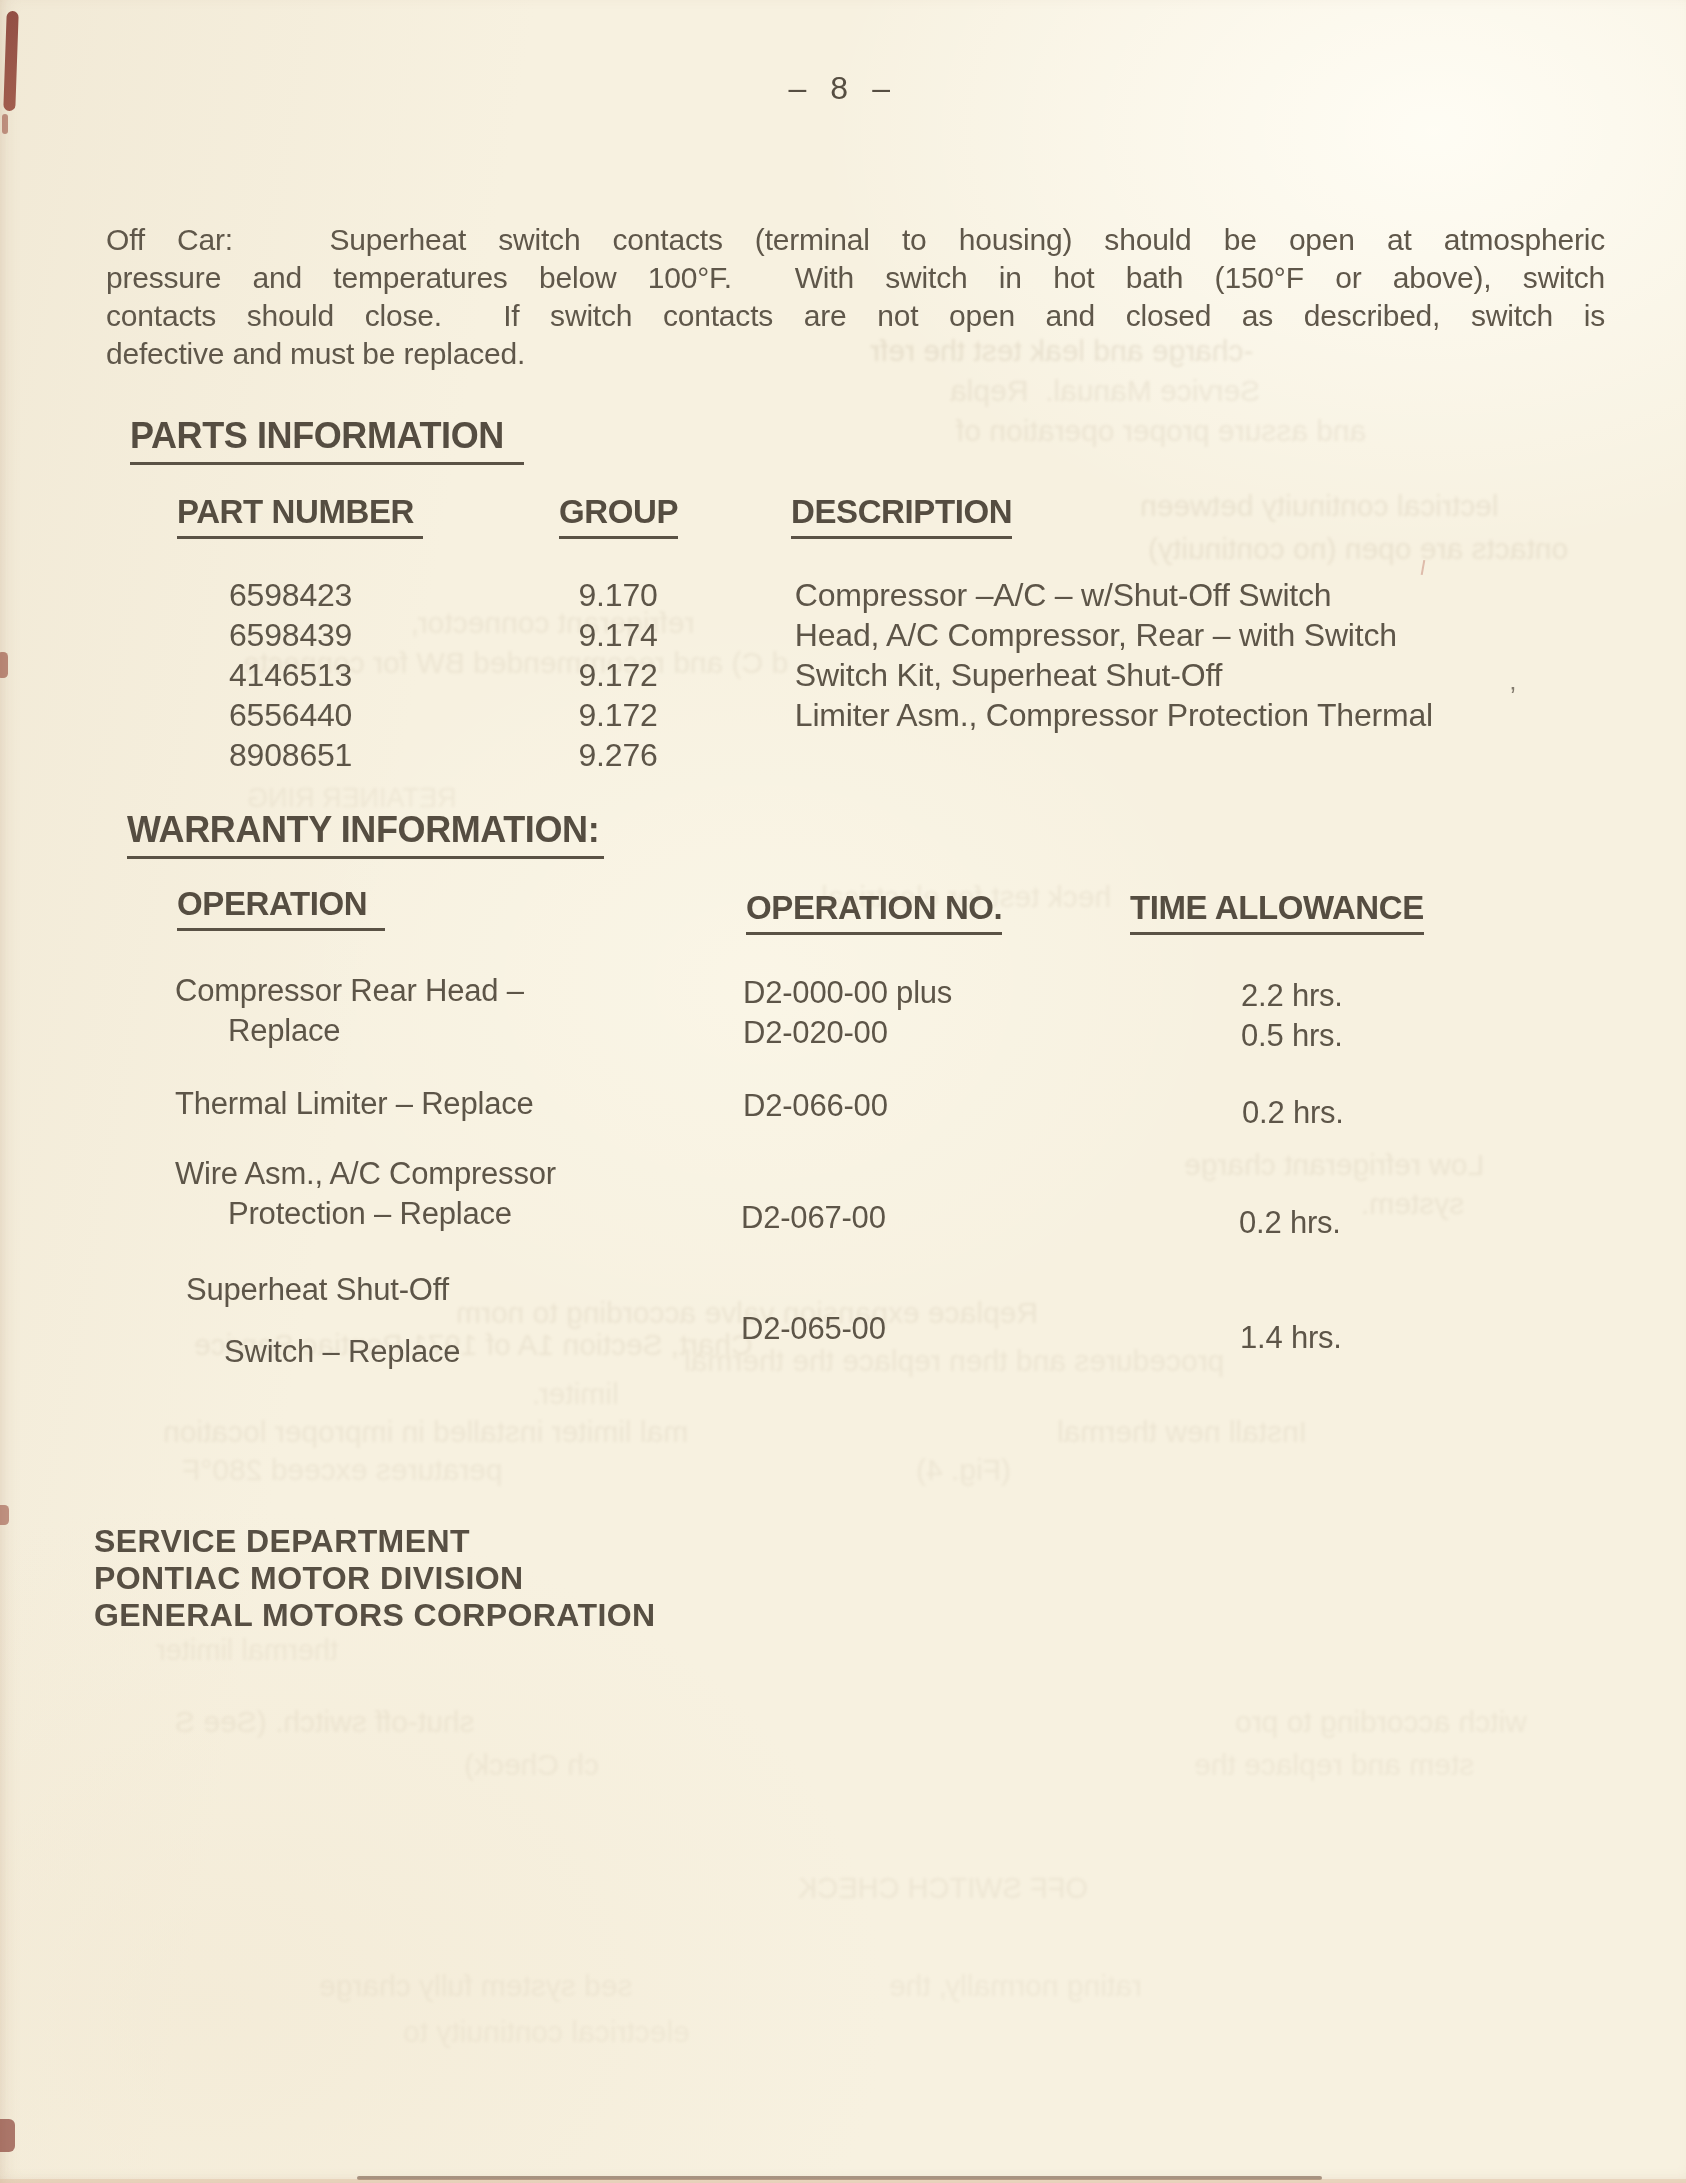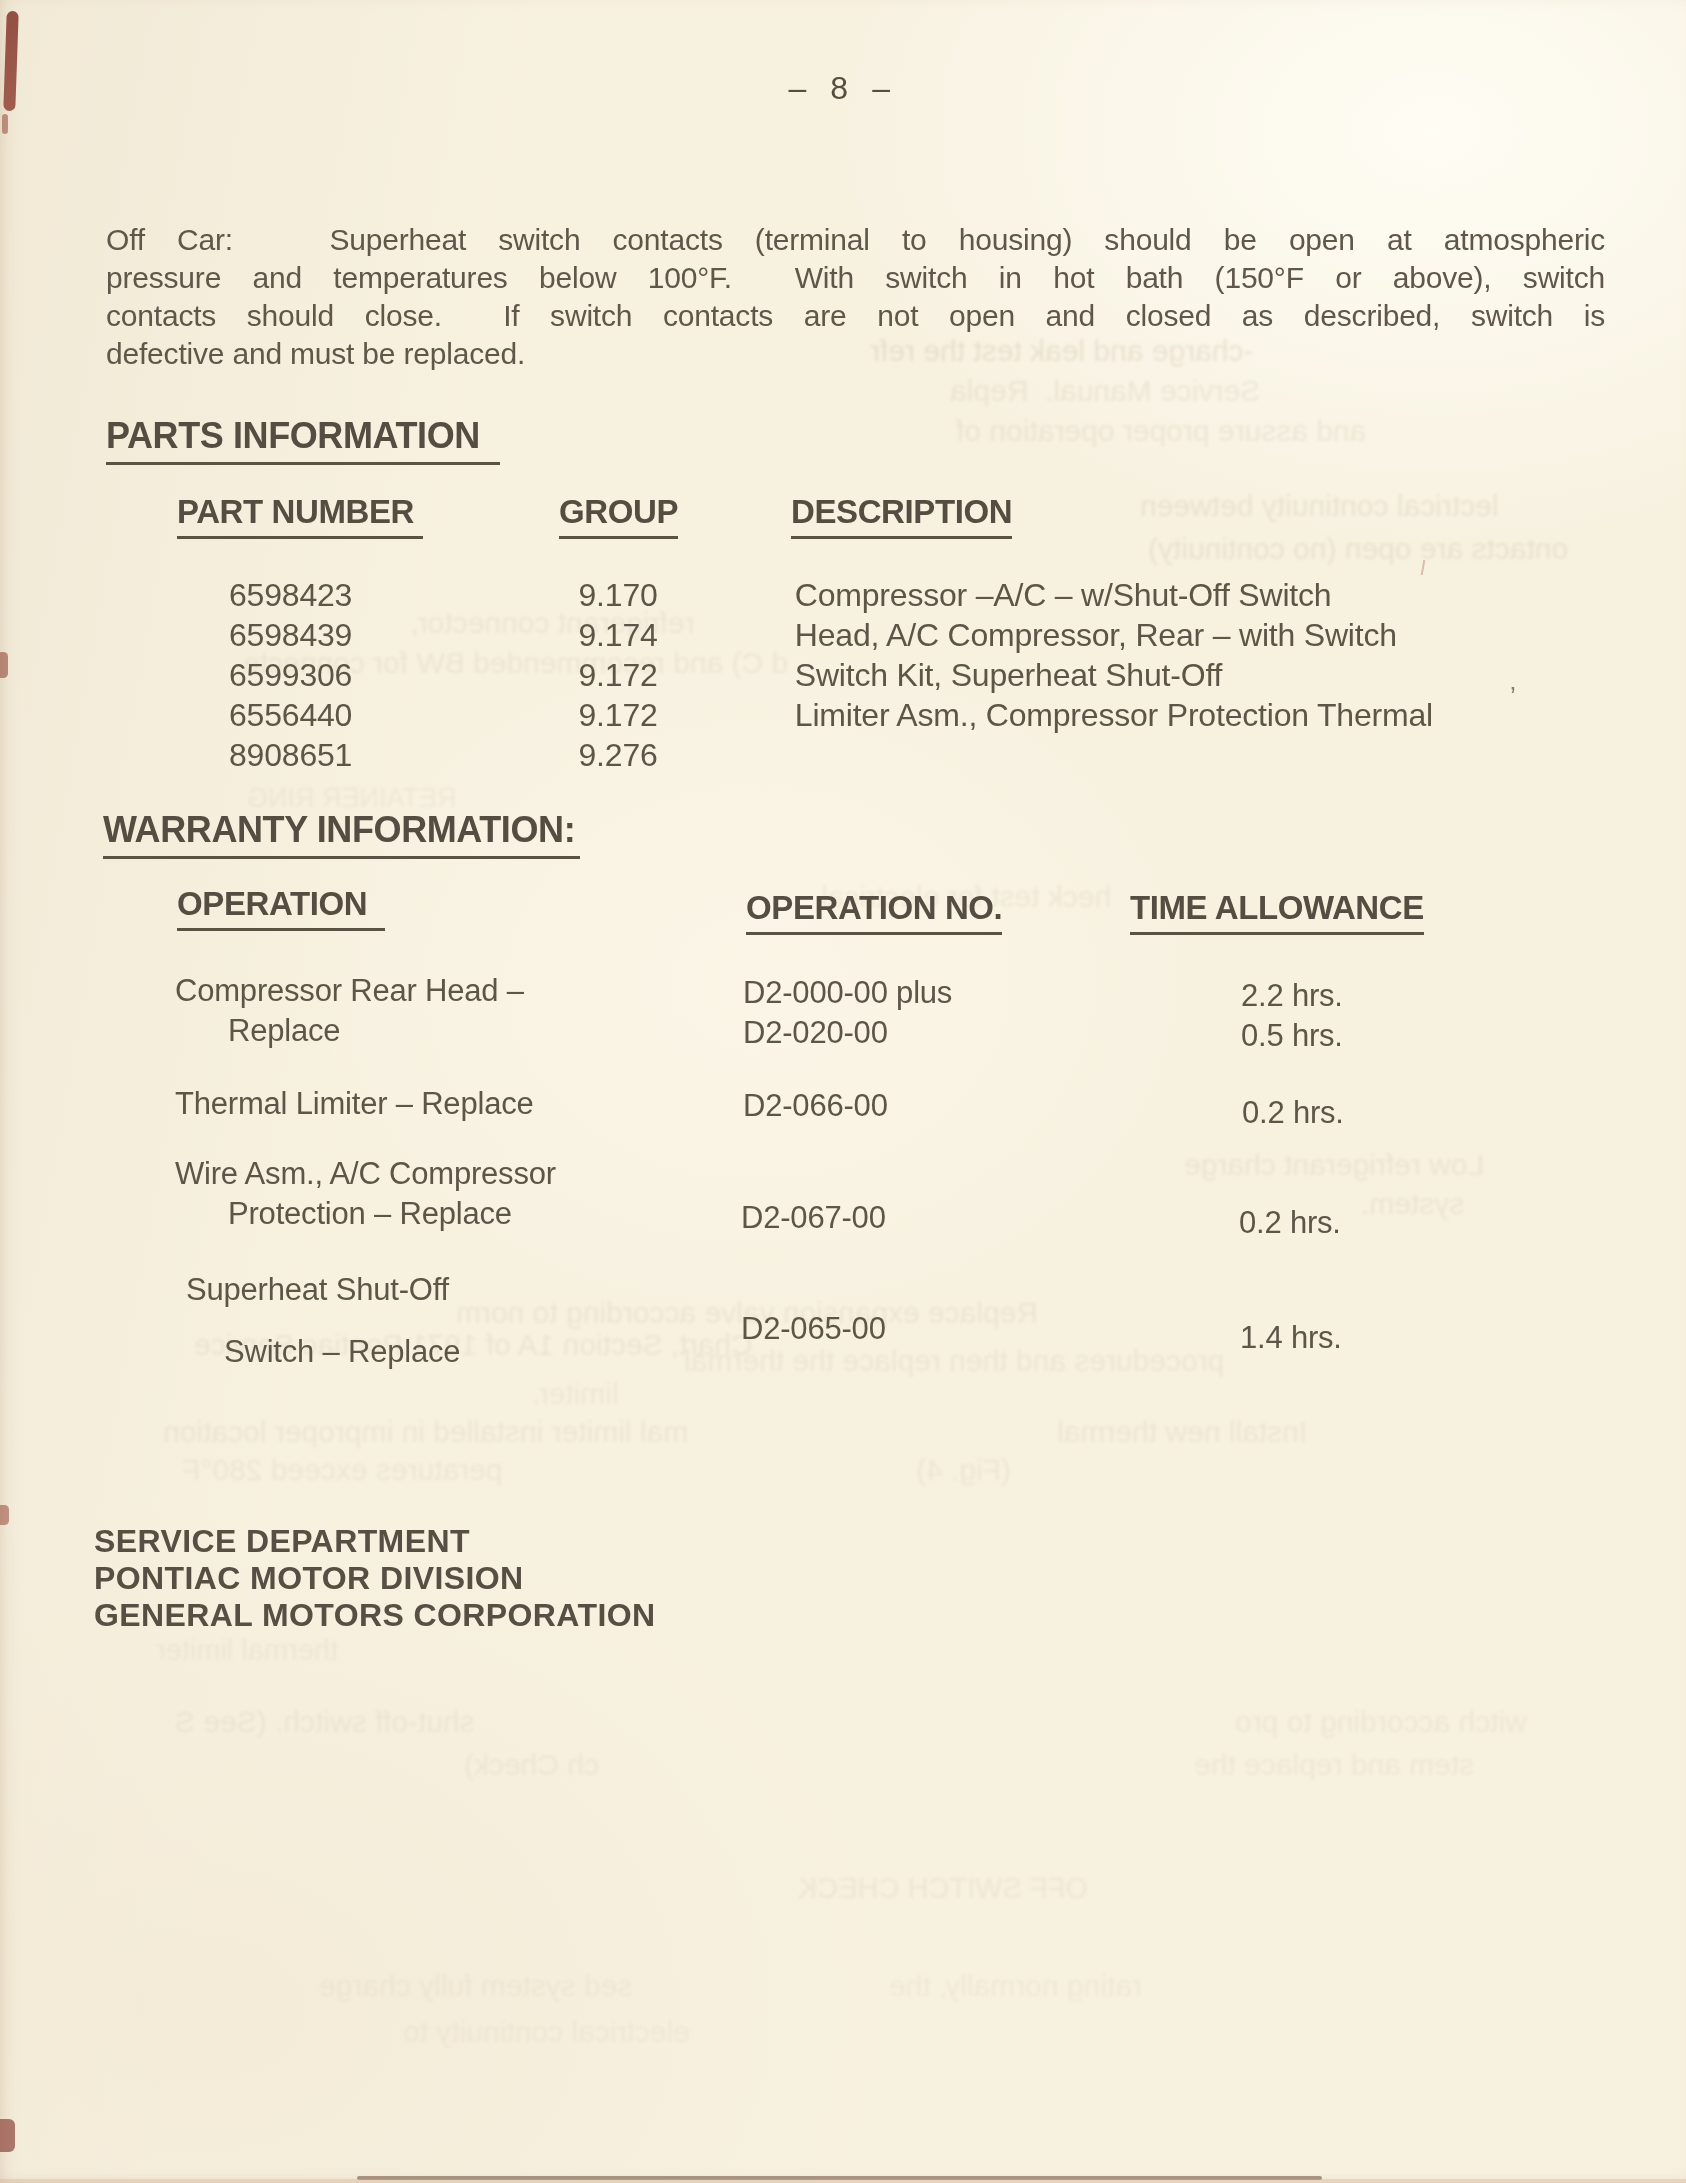--- a/index.html
+++ b/index.html
@@ -32,21 +32,21 @@
     left:106px;top:221px;width:1499px;
     font-size:30px;line-height:38px;letter-spacing:-0.2px;
     color:#5f574a;
   }
   .intro .line{text-align:justify;text-align-last:justify;}
   .intro .line.last{text-align-last:left;}
 
   .section-title{
     font-size:36px;font-weight:bold;letter-spacing:-0.4px;color:#554d41;
     border-bottom:3.8px solid #5a5245;padding-bottom:4.6px;padding-right:20px;
-    display:inline-block;white-space:nowrap;
+    display:inline-block;white-space:nowrap;margin-left:24px;
   }
   .col-header{
     font-size:33px;font-weight:bold;letter-spacing:-0.4px;color:#554d41;
     border-bottom:3.8px solid #5a5245;padding-bottom:5.3px;
     display:inline-block;white-space:nowrap;
   }
 
   .parts-grid{
     left:177px;top:575px;width:1414px;
     display:grid;grid-template-columns:384px 233px auto;
@@ -130,21 +130,21 @@
 
   <div class="abs parts-grid">
     <div class="c1">6598423</div>
     <div class="c2">9.170</div>
     <div class="c3 nowrap">Compressor –A/C – w/Shut-Off Switch</div>
 
     <div class="c1">6598439</div>
     <div class="c2">9.174</div>
     <div class="c3 nowrap">Head, A/C Compressor, Rear – with Switch</div>
 
-    <div class="c1">6599306</div>
+    <div class="c1">4146513</div>
     <div class="c2">9.172</div>
     <div class="c3 nowrap">Switch Kit, Superheat Shut-Off</div>
 
     <div class="c1">6556440</div>
     <div class="c2">9.172</div>
     <div class="c3 nowrap">Limiter Asm., Compressor Protection Thermal</div>
 
     <div class="c1">8908651</div>
     <div class="c2">9.276</div>
   </div>

